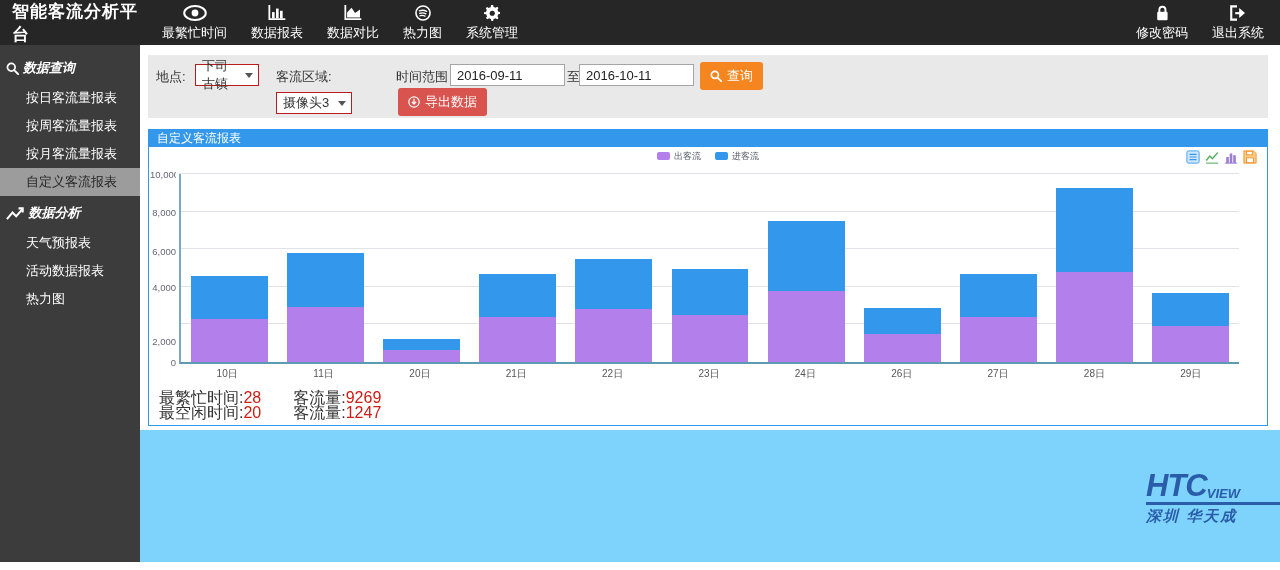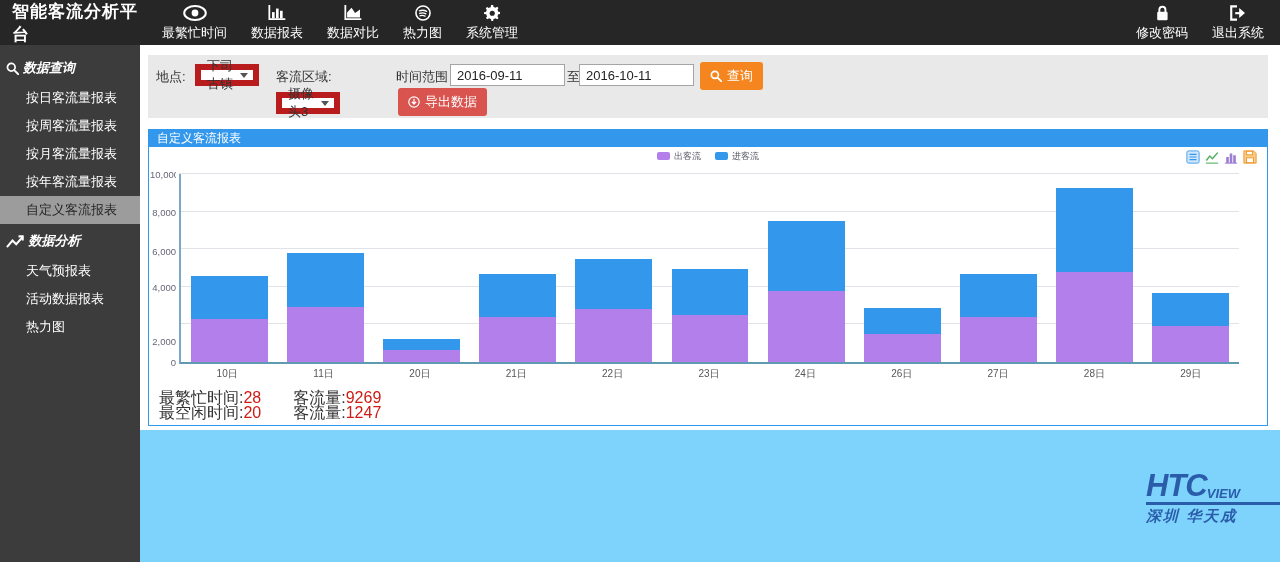--- a/index.html
+++ b/index.html
@@ -23,28 +23,28 @@
   .side-item { padding:5px 0 5px 26px; cursor:pointer; }
   .side-item.active { background:#9c9c9c; color:#262626; }
   .content { flex:1; display:flex; flex-direction:column; background:#fff; position:relative; min-width:0; }
 
   
   .filterbar { position:relative; margin:10px 12px 0 8px; height:63px; background:#e9e9e9; font-size:13px; color:#333; }
   .fb { position:absolute; }
   .lbl-loc   { left:8px;  top:13px; }
   .sel-loc   { left:47px; top:9px;  width:64px; }
   .lbl-reg   { left:128px; top:13px; }
-  .sel-cam   { left:128px; top:37px; width:64px; }
+  .sel-cam   { left:128px; top:37px; width:76px; }
   .lbl-time  { left:248px; top:13px; }
   .inp-from  { left:302px; top:9px; }
   .lbl-to    { left:419px; top:13px; }
   .inp-to    { left:431px; top:9px; }
   .btn-query { left:552px; top:7px; }
   .btn-export{ left:250px; top:33px; }
-  .sel { background:#fff; border:6px solid #b91c1c; height:22px; display:inline-flex; align-items:center;
+  .sel { background:#fff; border:1px solid #b91c1c; height:22px; display:inline-flex; align-items:center;
          justify-content:space-between; padding:0 5px 0 6px; cursor:pointer; gap:5px; }
   .caret { width:0; height:0; border-left:4px solid transparent; border-right:4px solid transparent; border-top:5px solid #555; }
   .date-input { width:115px; height:22px; border:1px solid #a5a5a5; font-size:13px; padding:0 6px;
                 font-family:inherit; color:#222; }
   .btn { display:inline-flex; align-items:center; gap:5px; border:none; border-radius:3px; color:#fff;
          font-size:13px; padding:5px 10px; cursor:pointer; font-family:inherit; }
   .btn .icon svg { height:12px; display:block; }
   .btn-orange { background:#F5861F; }
   .btn-red { background:#D9534F; }
 
@@ -168,21 +168,20 @@
           <svg viewBox="0 0 18 18">
             <circle cx="7.3" cy="7.3" r="5.3" fill="none" stroke="currentColor" stroke-width="2.4"></circle>
             <path d="M11.3 11.3L17 17" stroke="currentColor" stroke-width="2.6" stroke-linecap="round"></path>
           </svg>
         </span>
         <span>数据查询</span>
       </div>
       <div class="side-item">按日客流量报表</div>
       <div class="side-item">按周客流量报表</div>
       <div class="side-item">按月客流量报表</div>
-      <div class="side-item">按年客流量报表</div>
       <div class="side-item active">自定义客流报表</div>
       <div class="side-header">
         <span class="icon">
           <svg viewBox="0 0 20 14">
             <path d="M1 13l6-7 4 4 7-8" stroke="currentColor" stroke-width="2.2" fill="none"></path>
             <path d="M13.5 1.5h4.5V6" stroke="currentColor" stroke-width="2.2" fill="none"></path>
           </svg>
         </span>
         <span>数据分析</span>
       </div>

